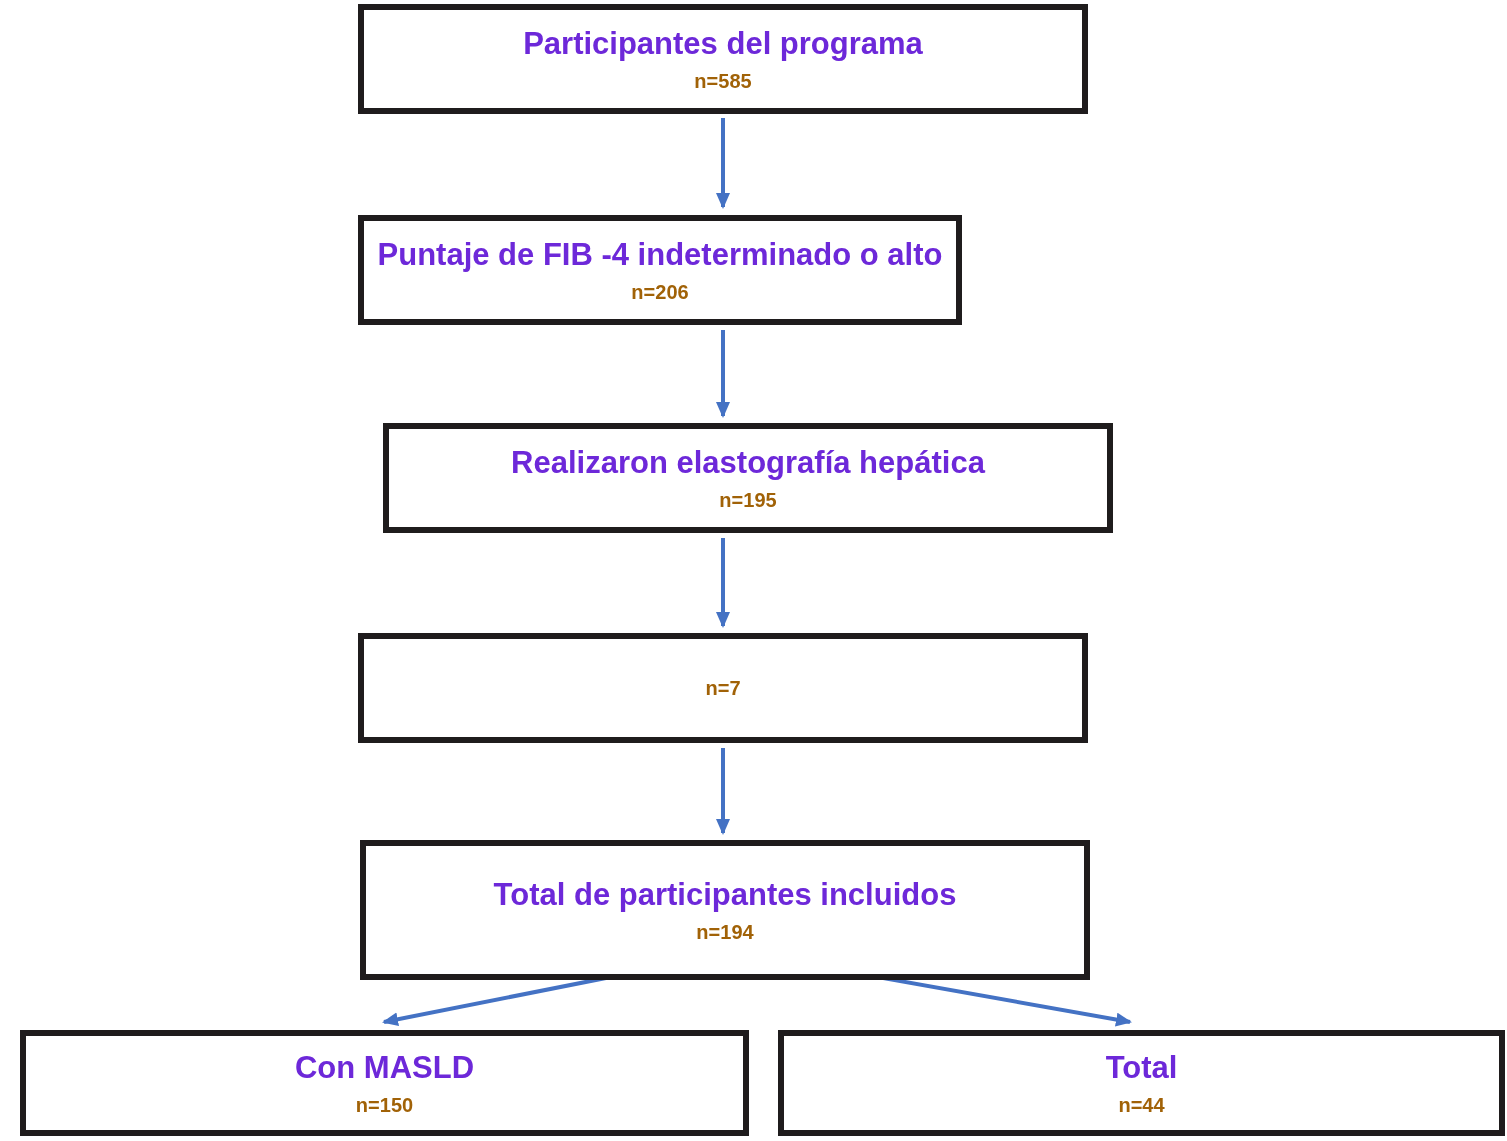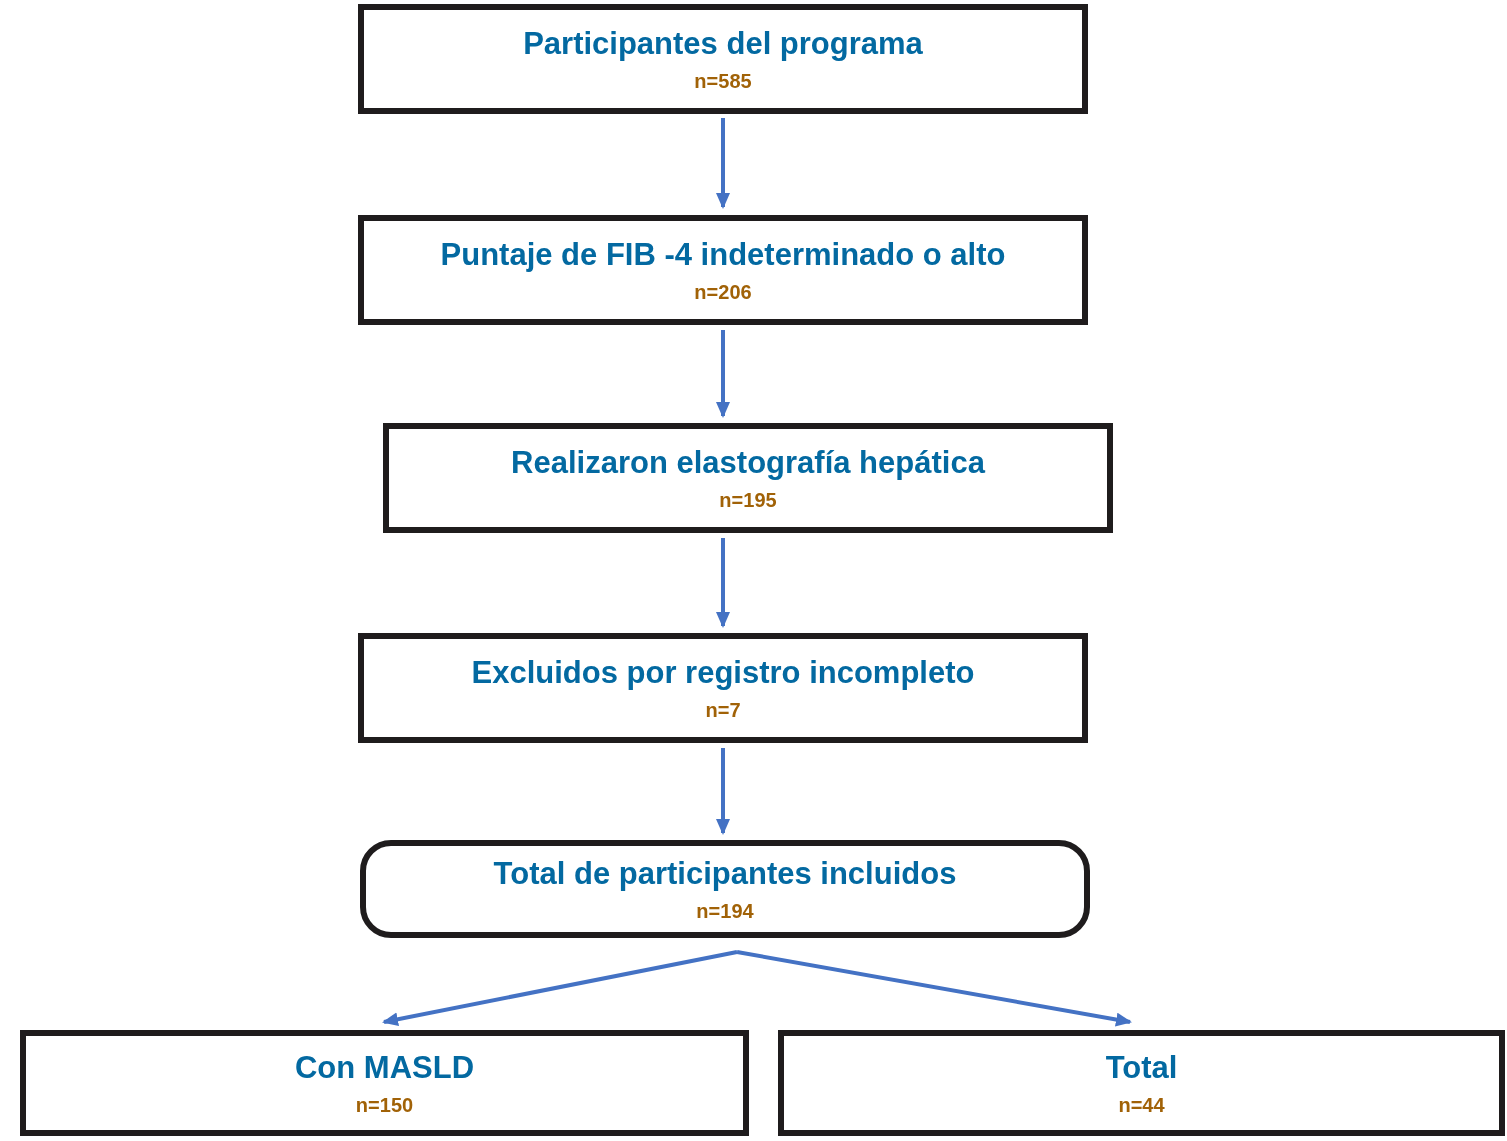--- a/index.html
+++ b/index.html
@@ -31,37 +31,37 @@
     align-items: center;
     justify-content: center;
     text-align: center;
     gap: 8px;
     padding: 4px 10px;
   }
 
   .node .label {
     font-size: 31px;
     font-weight: bold;
-    color: #0369a1;
+    color: #6d28d9;
     line-height: 1.15;
   }
 
   .node .count {
     font-size: 20px;
     font-weight: bold;
     color: #a16207;
     line-height: 1.1;
   }
 
   
   .n0 { left: 358px; top: 4px;    width: 730px; height: 110px; }
-  .n1 { left: 358px; top: 215px;  width: 730px; height: 110px; }
+  .n1 { left: 358px; top: 215px;  width: 604px; height: 110px; }
   .n2 { left: 358px; top: 423px;  width: 730px; height: 110px; margin-left: 25px; }
   .n3 { left: 358px; top: 633px;  width: 730px; height: 110px; }
-  .n4 { left: 360px; top: 840px;  width: 730px; height: 98px; border-radius: 31px; }
+  .n4 { left: 360px; top: 840px;  width: 730px; height: 140px; }
 
   
   .n5 { left: 20px;   top: 1030px; width: 729px; height: 106px; }
   .n6 { left: 778px; top: 1030px; width: 727px; height: 106px; }
 </style>
 </head>
 <body>
 
 <div class="canvas">
 
@@ -88,21 +88,20 @@
     <div class="label">Puntaje de FIB -4 indeterminado o alto</div>
     <div class="count">n=206</div>
   </div>
 
   <div class="node n2">
     <div class="label">Realizaron elastografía hepática</div>
     <div class="count">n=195</div>
   </div>
 
   <div class="node n3">
-    <div class="label">Excluidos por registro incompleto</div>
     <div class="count">n=7</div>
   </div>
 
   <div class="node n4">
     <div class="label">Total de participantes incluidos</div>
     <div class="count">n=194</div>
   </div>
 
   <div class="node n5">
     <div class="label">Con MASLD</div>

